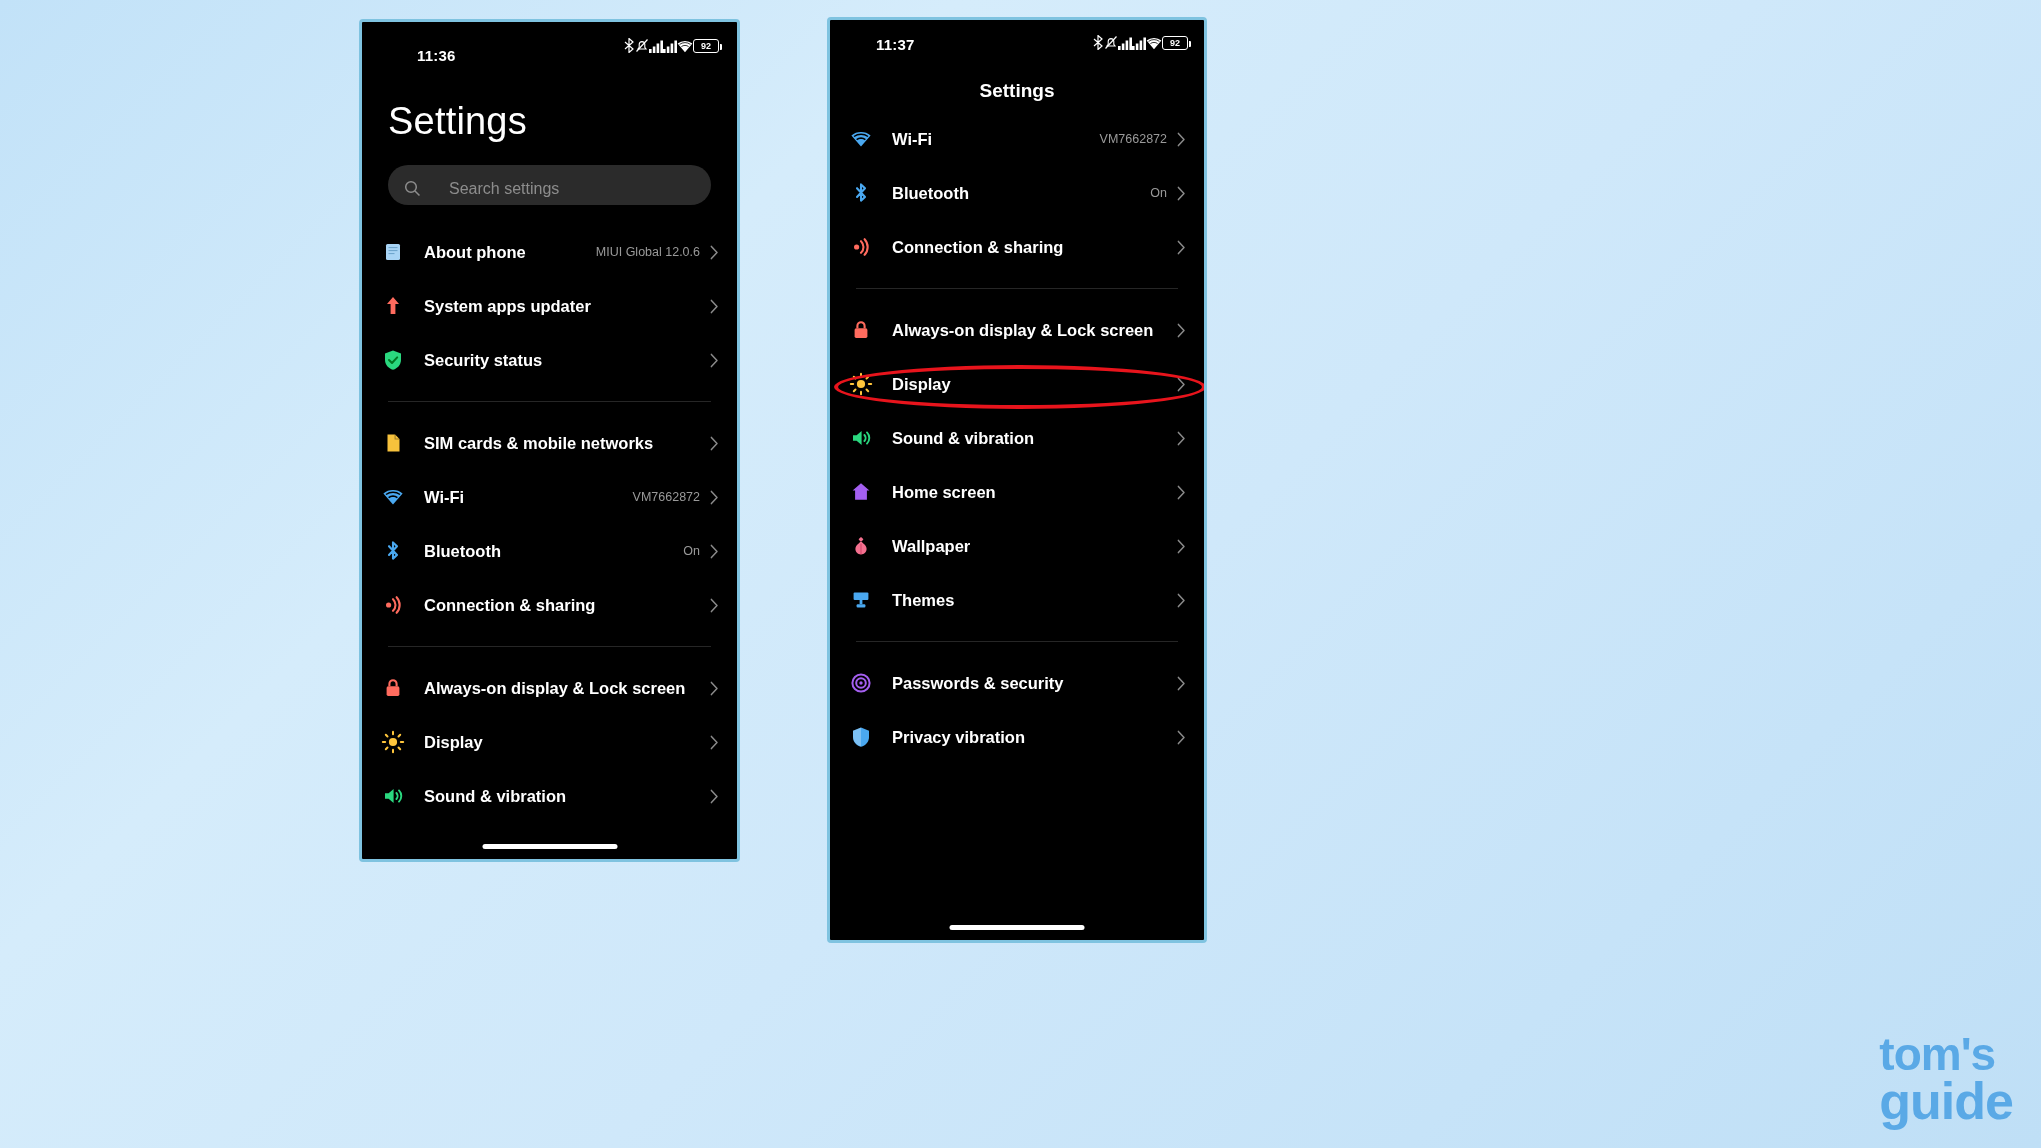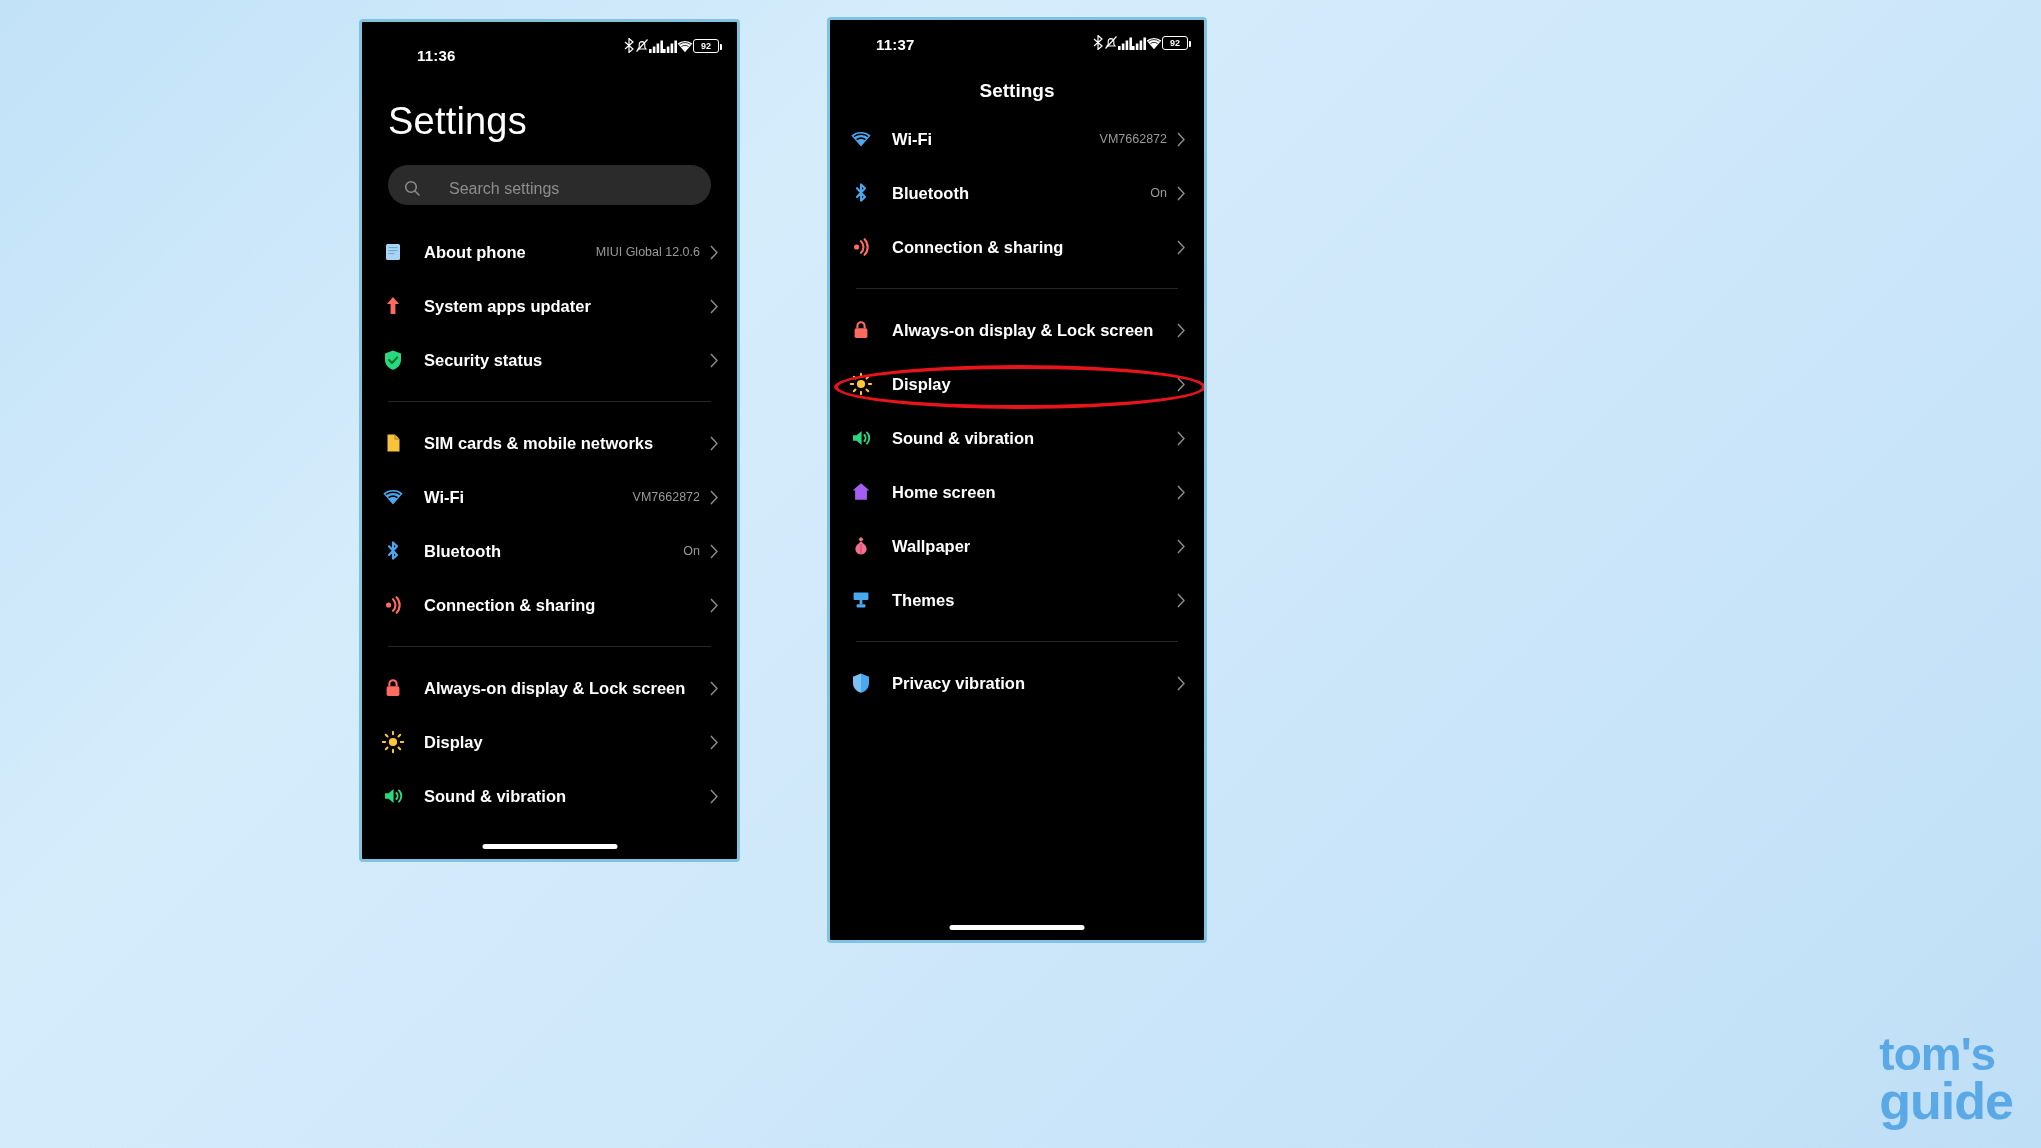--- a/index.html
+++ b/index.html
@@ -586,20 +586,35 @@
         <span class="chev">
           <svg width="9" height="15" viewBox="0 0 9 15">
             <path d="M1.4 1.4L7 7.5l-5.6 6.1" fill="none" stroke="currentColor" stroke-width="1.5" stroke-linecap="round" stroke-linejoin="round"></path>
           </svg>
         </span>
       </div>
       <div class="divider"></div>
       <div class="row">
         <span class="icon">
           <svg width="24" height="24" viewBox="0 0 24 24">
+            <circle cx="12" cy="12" r="8.6" fill="none" stroke="#a45ff0" stroke-width="2"></circle>
+            <circle cx="12" cy="12" r="4.8" fill="none" stroke="#a45ff0" stroke-width="2"></circle>
+            <circle cx="12" cy="12" r="1.7" fill="#a45ff0"></circle>
+          </svg>
+        </span>
+        <span class="label">Passwords &amp; security</span>
+        <span class="chev">
+          <svg width="9" height="15" viewBox="0 0 9 15">
+            <path d="M1.4 1.4L7 7.5l-5.6 6.1" fill="none" stroke="currentColor" stroke-width="1.5" stroke-linecap="round" stroke-linejoin="round"></path>
+          </svg>
+        </span>
+      </div>
+      <div class="row">
+        <span class="icon">
+          <svg width="24" height="24" viewBox="0 0 24 24">
             <path d="M12 2.6l8 3.2v6.1c0 5-3.4 8.6-8 9.9-4.6-1.3-8-4.9-8-9.9V5.8z" fill="#4aa8f0"></path>
             <path d="M12 2.6v18.8c-4.6-1.3-8-4.9-8-9.9V5.8z" fill="#fff" opacity=".28"></path>
           </svg>
         </span>
         <span class="label">Privacy vibration</span>
         <span class="chev">
           <svg width="9" height="15" viewBox="0 0 9 15">
             <path d="M1.4 1.4L7 7.5l-5.6 6.1" fill="none" stroke="currentColor" stroke-width="1.5" stroke-linecap="round" stroke-linejoin="round"></path>
           </svg>
         </span>

